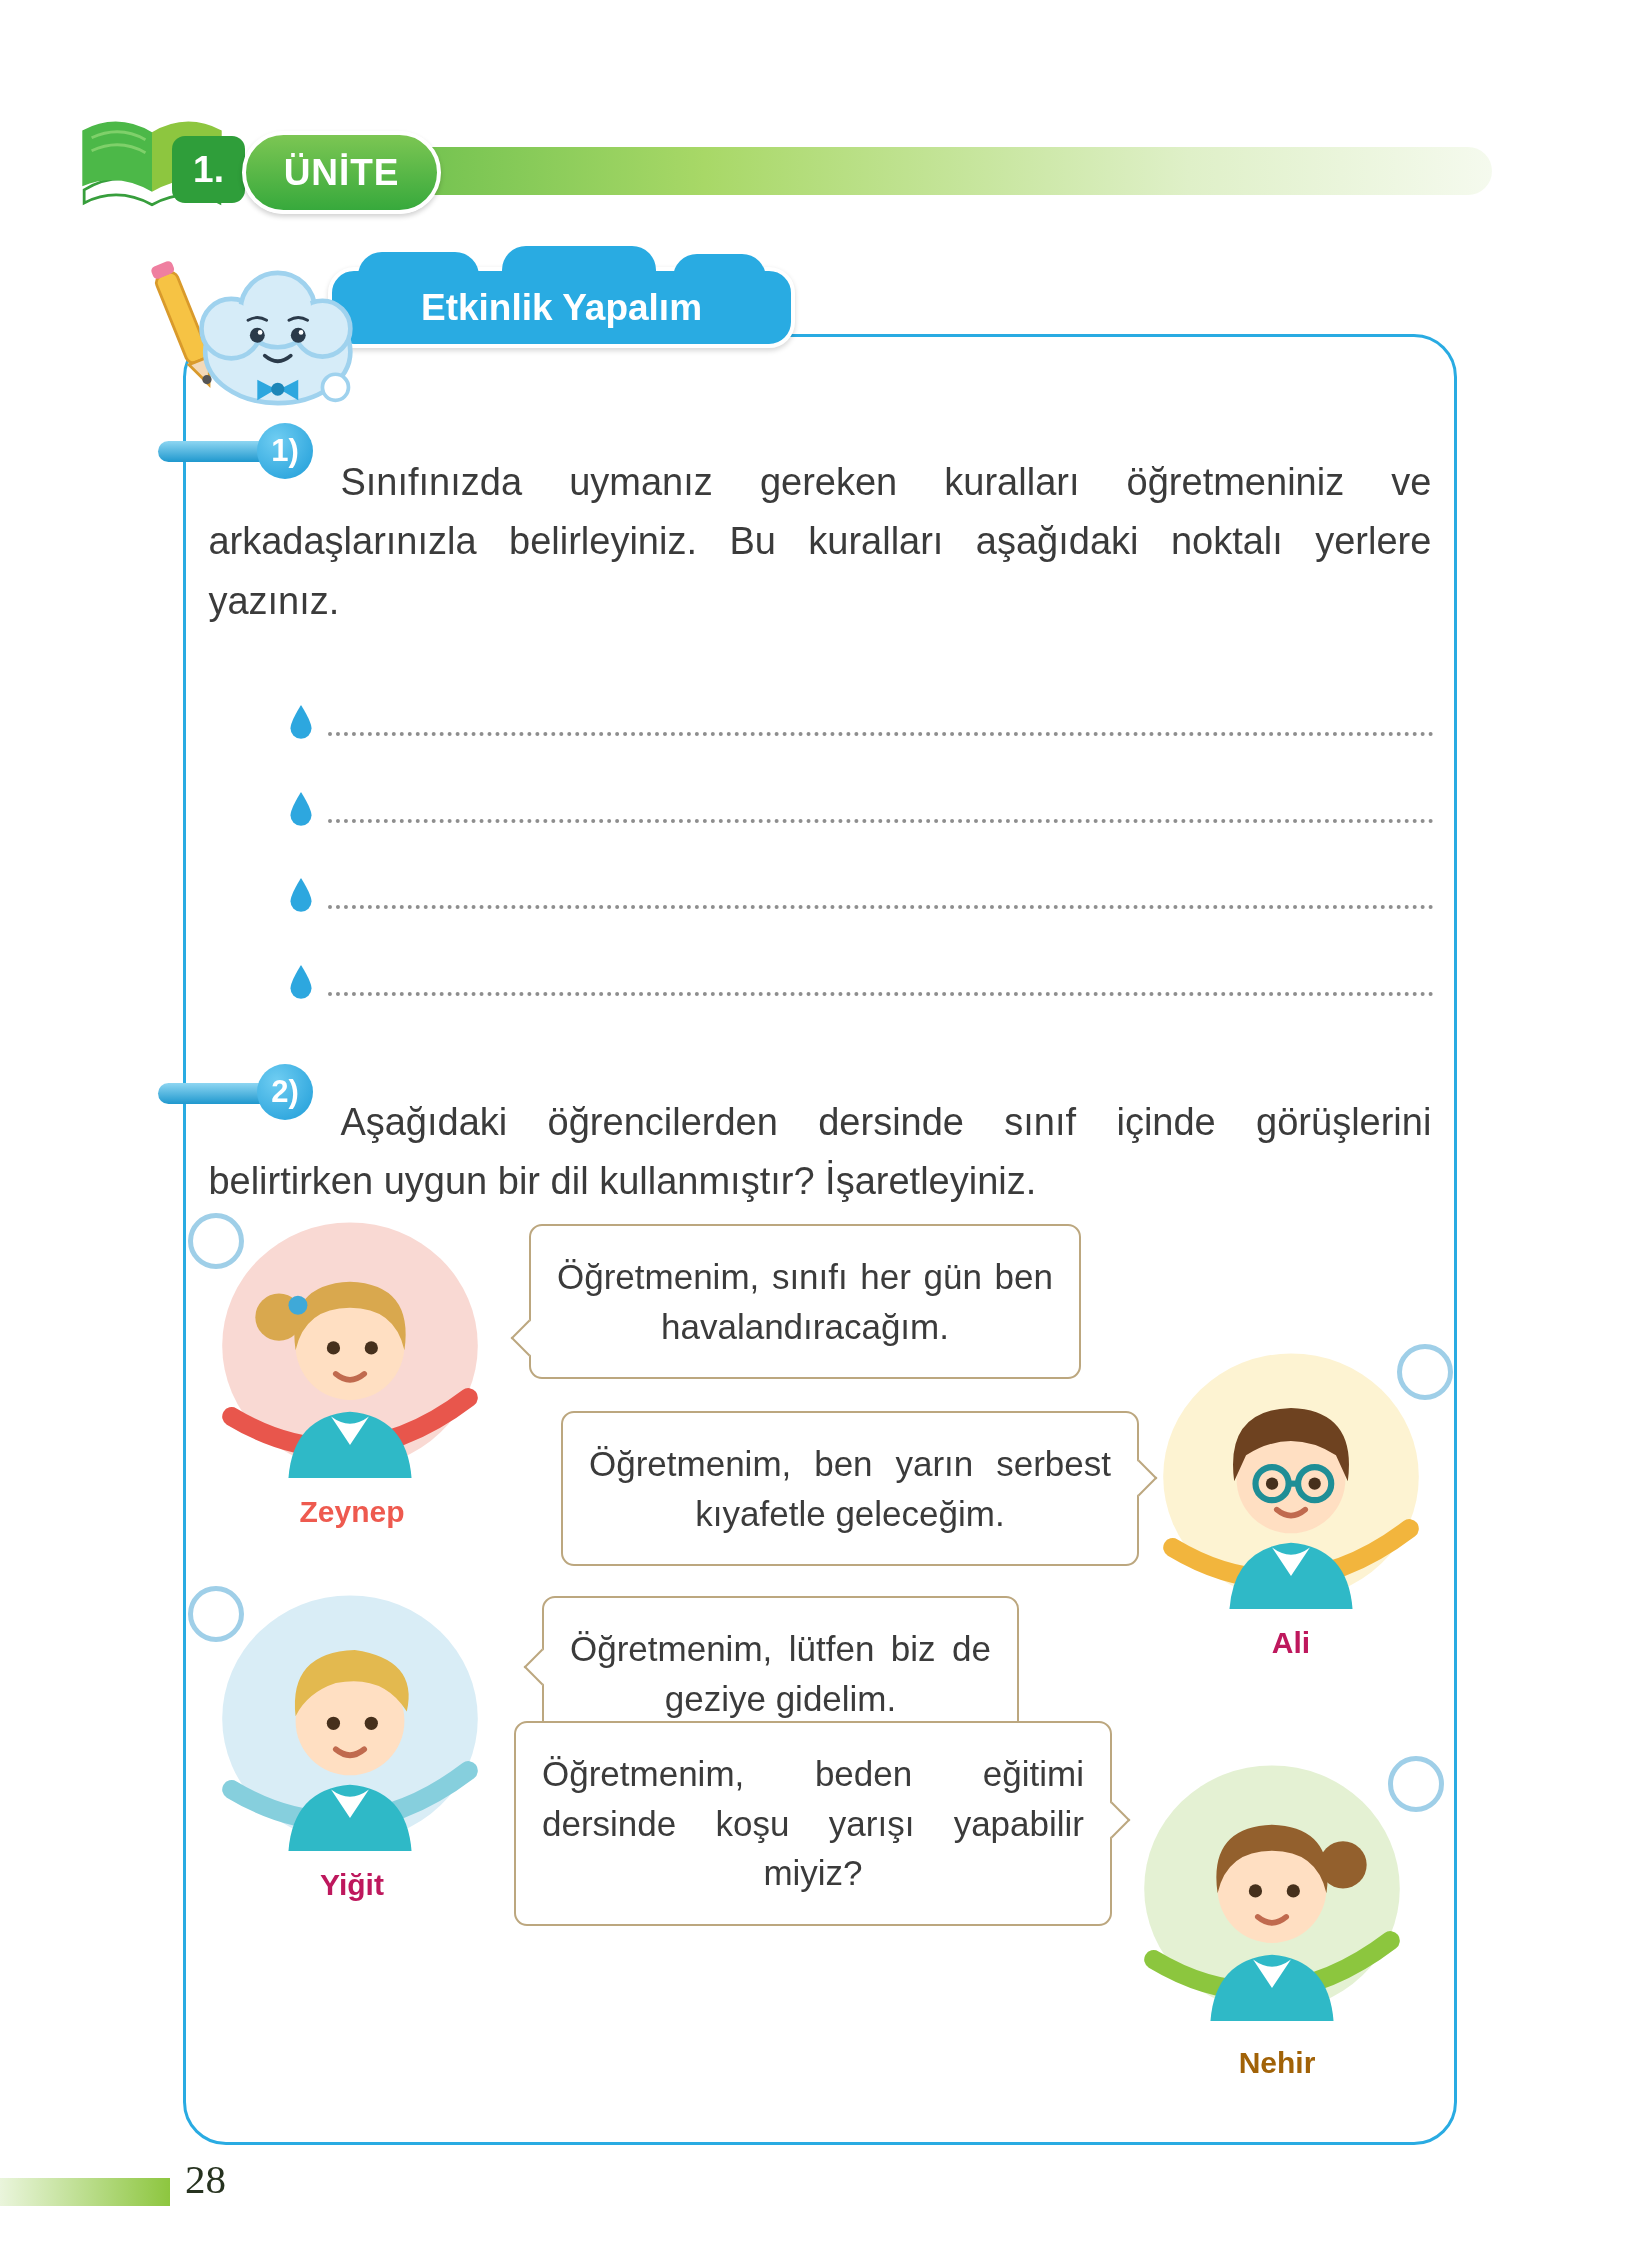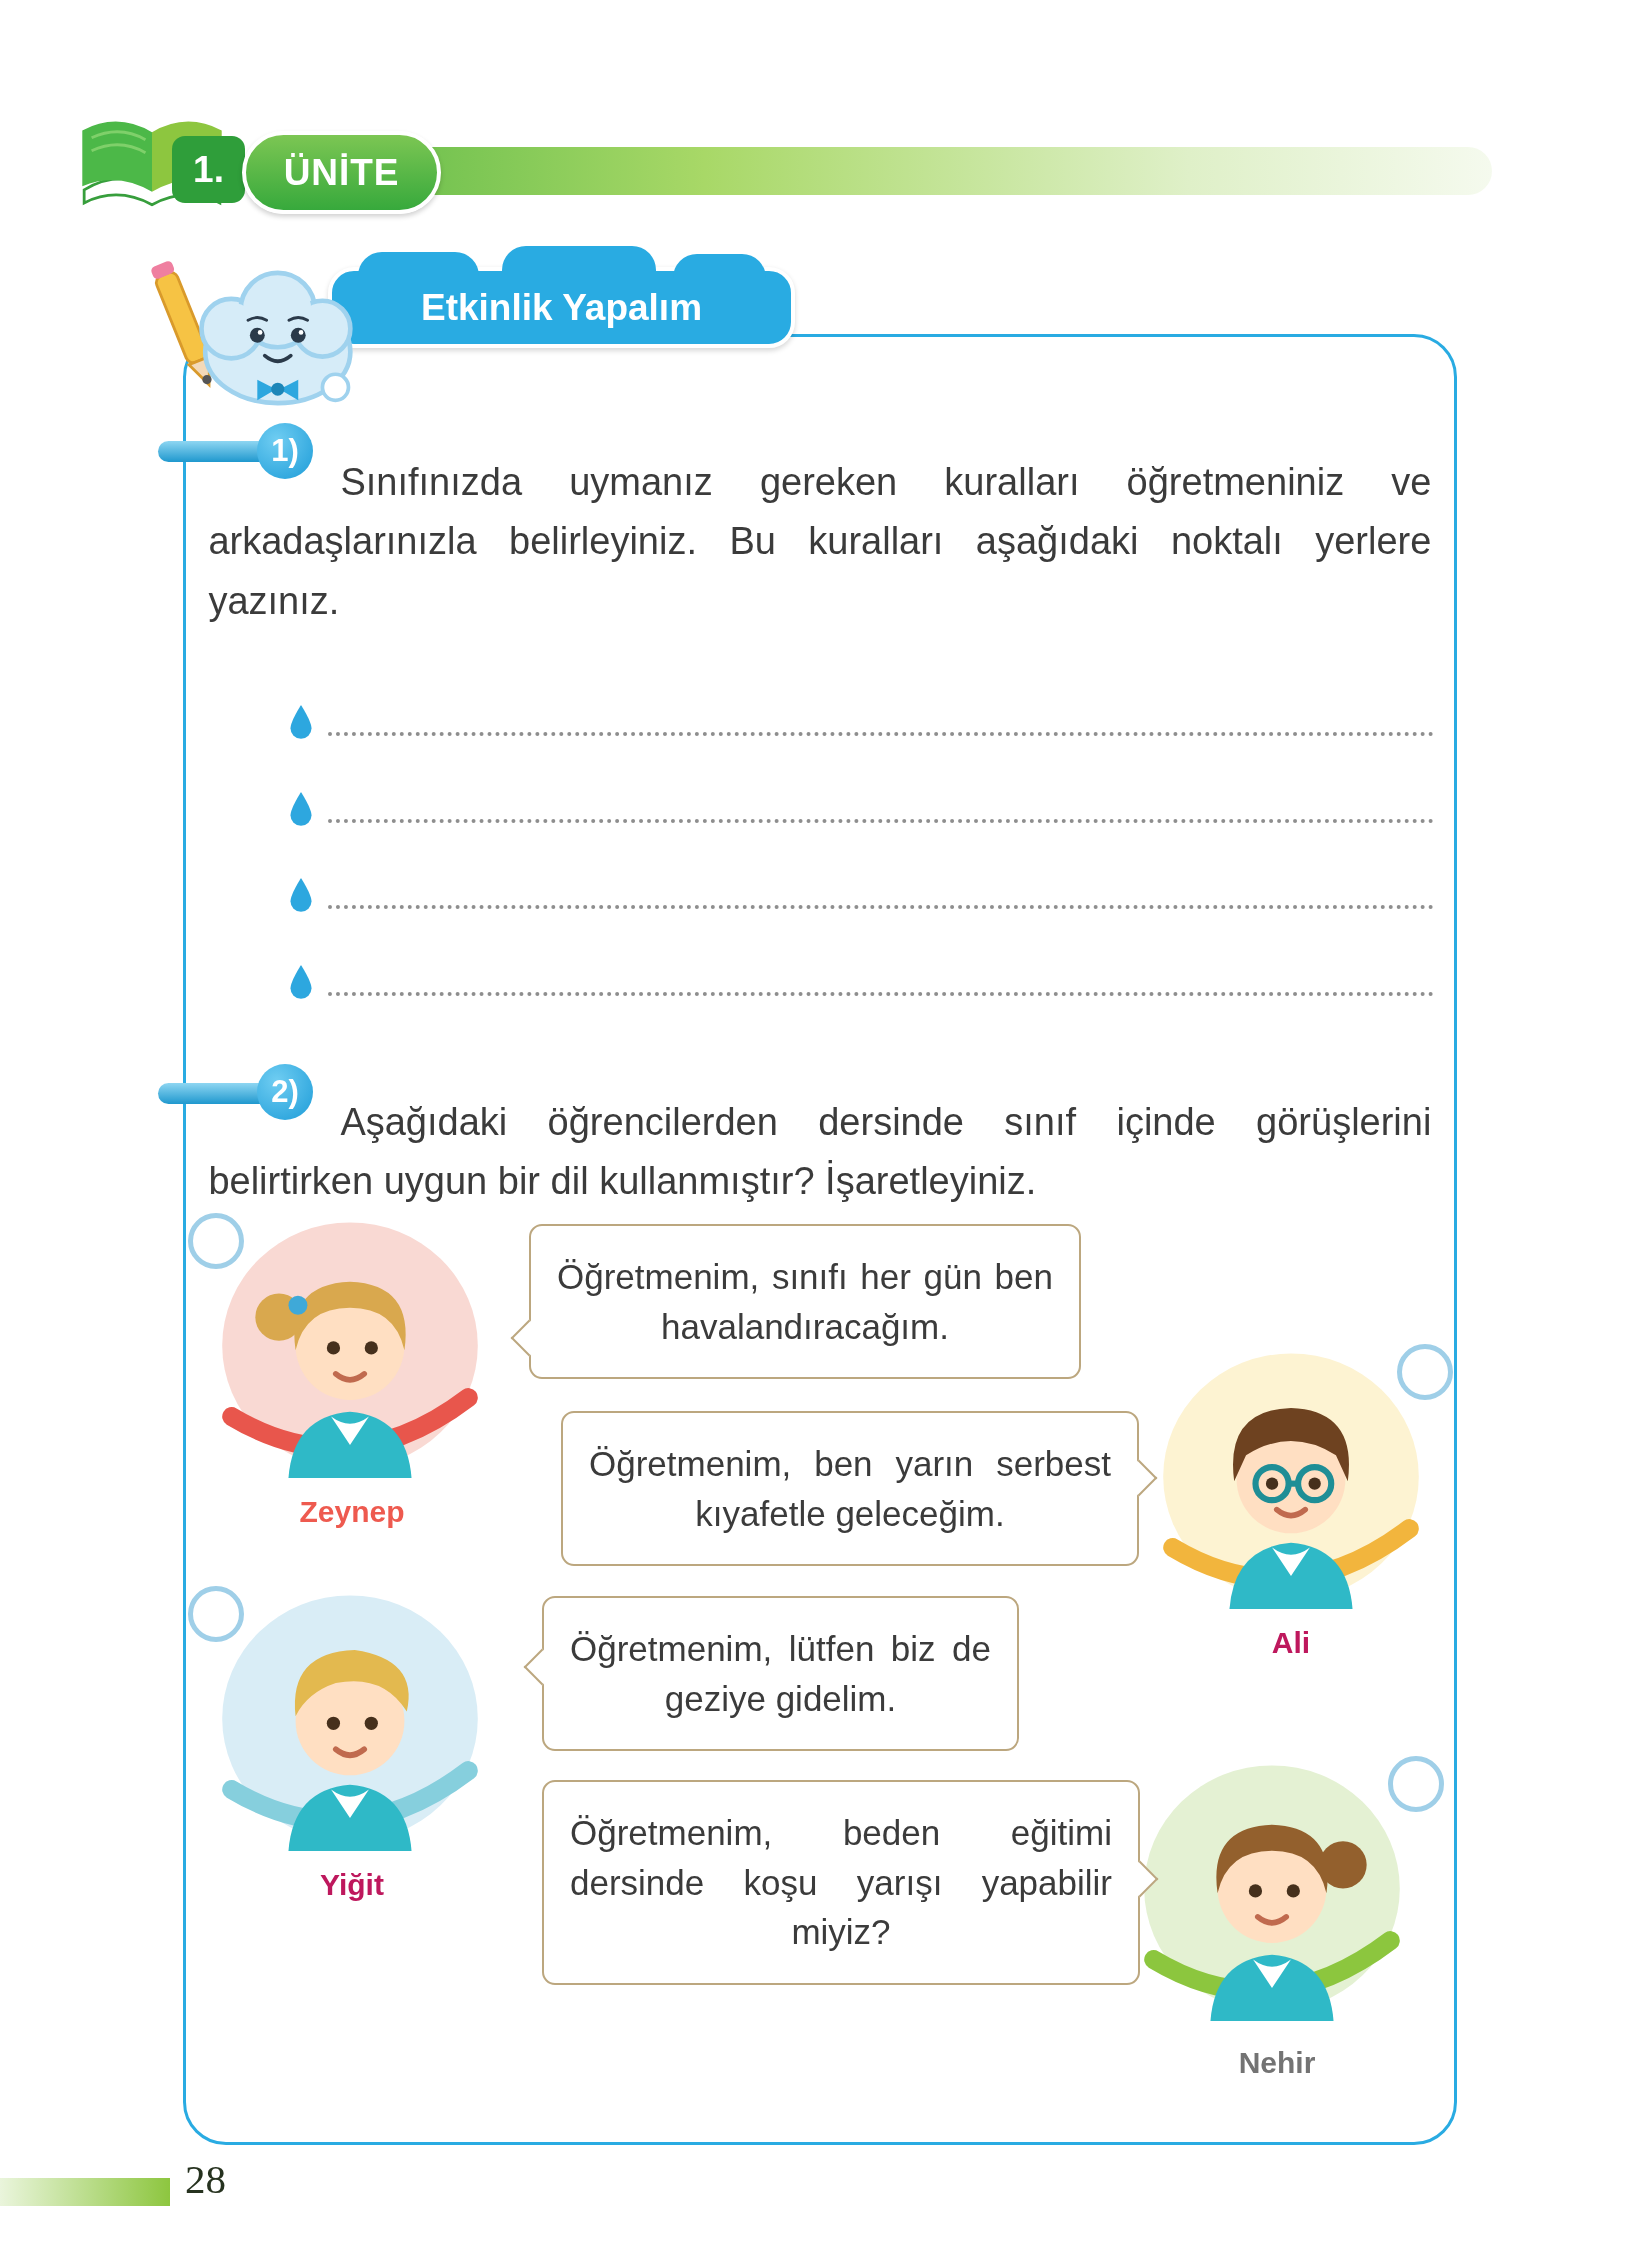--- a/index.html
+++ b/index.html
@@ -52,32 +52,32 @@
   .student .checkbox{position:absolute;width:56px;height:56px;border-radius:50%;
     background:#fff;border:5.6px solid #9fcfe8;box-sizing:border-box;z-index:2;cursor:pointer;}
   .student .checkbox.cb-left{left:-5.6px;top:0;} .student .checkbox.cb-right{right:-5.6px;top:0;}
   .student-name{position:absolute;bottom:12px;left:0;width:100%;text-align:center;
     font-size:30px;font-weight:bold;}
   .st-zeynep{left:7.5px;top:876px;width:317px;height:328px;}
   .st-ali{left:949px;top:1007px;width:312px;height:328px;}
   .st-yigit{left:7.5px;top:1249px;width:317px;height:328px;}
   .st-nehir{left:930px;top:1419px;width:322px;height:336px;}
   .name-zeynep{color:#ee5a4f;} .name-ali{color:#be185d;}
-  .name-yigit{color:#be185d;} .name-nehir{color:#737373;}
+  .name-yigit{color:#be185d;} .name-nehir{color:#a16207;}
   
   .bubble{position:absolute;background:#fff;border:2.8px solid #bca77f;border-radius:13px;
     padding:26px 26px;font-size:35px;line-height:1.42;color:#3b3b3b;
     text-align:justify;text-align-last:center;box-sizing:border-box;}
   .bubble::before{content:"";position:absolute;width:24px;height:24px;background:#fff;transform:rotate(45deg);}
   .bubble.tail-left::before{left:-15px;border-left:2.8px solid #bca77f;border-bottom:2.8px solid #bca77f;}
   .bubble.tail-right::before{right:-15px;border-right:2.8px solid #bca77f;border-top:2.8px solid #bca77f;}
   .bb1{left:343px;top:887px;width:552px;} .bb1::before{bottom:26px;}
   .bb2{left:375px;top:1074px;width:578px;} .bb2::before{top:52px;}
   .bb3{left:356px;top:1259px;width:477px;} .bb3::before{top:56px;}
-  .bb4{left:328px;top:1443px;width:598px;margin-left:28px;} .bb4::before{top:84px;}
+  .bb4{left:328px;top:1384px;width:598px;} .bb4::before{top:84px;}
   
   .footer-bar{position:absolute;left:0;top:2178px;width:170px;height:28px;
     background:linear-gradient(to right,#eaf5dc,#8dc63f);}
   .page-number{position:absolute;left:185px;top:2155px;font-family:"Liberation Serif",serif;
     font-size:41px;color:#26321f;}
 </style>
 </head>
 <body>
 
 <div class="page">

